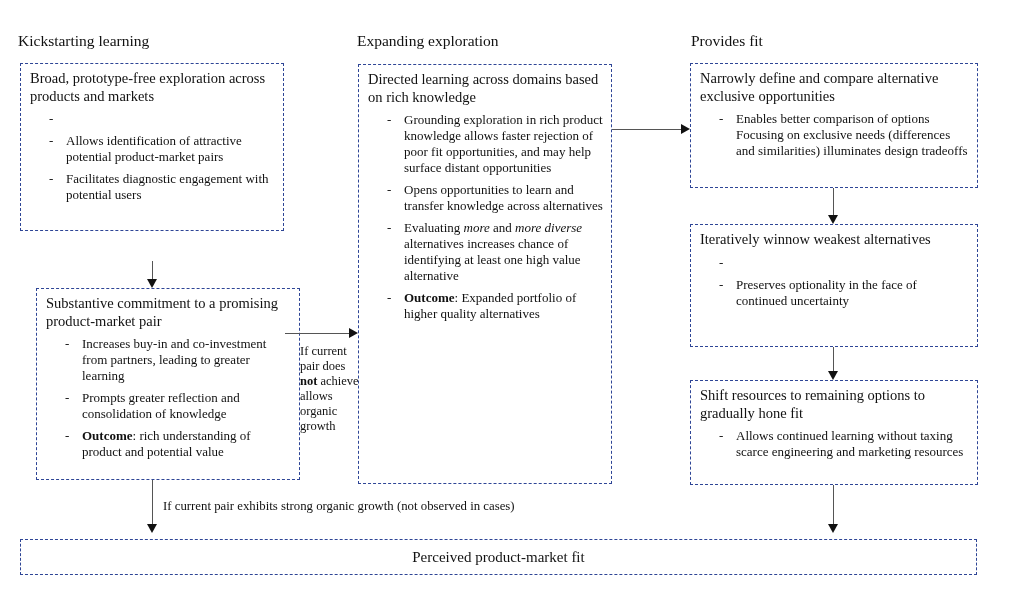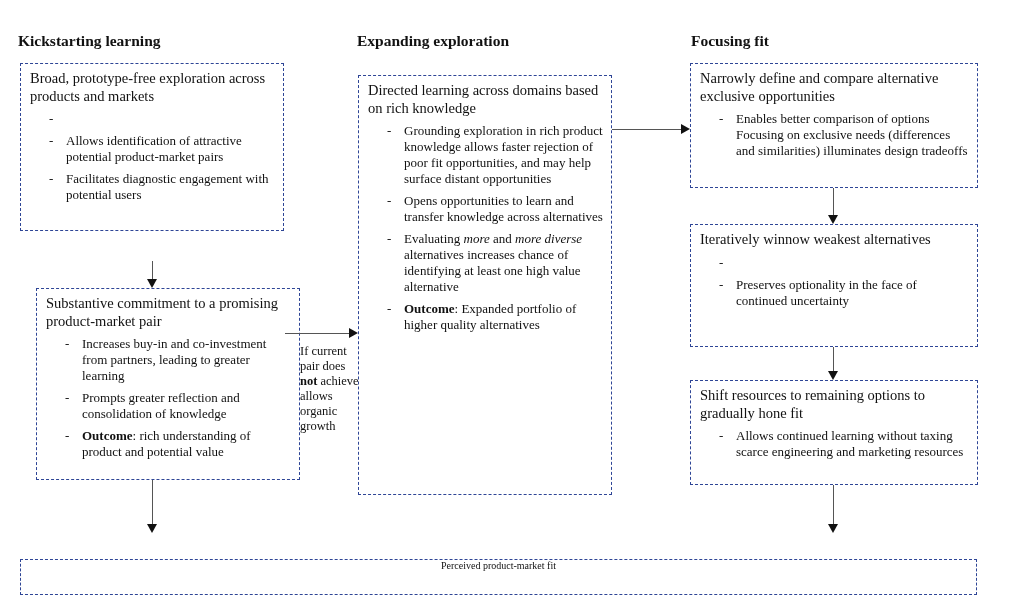--- a/index.html
+++ b/index.html
@@ -8,21 +8,21 @@
     --arrow_head:#111111;
     --text_color:#111111;
   }
   html,body{margin:0;padding:0;background:#ffffff;}
   .canvas{
     position:relative;width:1024px;height:610px;background:#ffffff;
     font-family:"Liberation Serif","DejaVu Serif",serif;color:var(--text_color);
     overflow:hidden;
   }
   .col-heading{
-    position:absolute;top:32px;font-size:15.5px;font-weight:bold;white-space:nowrap;
+    position:absolute;top:32px;font-size:15.5px;font-weight:normal;white-space:nowrap;
   }
   .box{
     position:absolute;border:1.4px dashed var(--border_color);
     box-sizing:border-box;padding:6px 8px 6px 9px;background:#ffffff;
   }
   .box .title{font-size:14.5px;line-height:1.22;margin-bottom:5px;}
   .bullet{display:flex;margin-top:6px;font-size:13px;line-height:1.23;}
   .bullet .dash{width:17px;margin-left:19px;flex:0 0 auto;text-align:left;}
   .bullet .btext{flex:1 1 auto;white-space:pre-wrap;}
   .b{font-weight:bold;margin-top:36px;}
@@ -31,31 +31,31 @@
   .hline{position:absolute;height:1.3px;background:var(--arrow_line);}
   .head-down{position:absolute;width:0;height:0;
     border-left:5.5px solid transparent;border-right:5.5px solid transparent;
     border-top:9px solid var(--arrow_head);}
   .head-right{position:absolute;width:0;height:0;
     border-top:5.5px solid transparent;border-bottom:5.5px solid transparent;
     border-left:9px solid var(--arrow_head);}
   .connector-label{position:absolute;font-size:12.5px;line-height:15px;}
   .outcome{
     position:absolute;border:1.4px dashed var(--border_color);box-sizing:border-box;
-    display:flex;justify-content:center;font-size:10px;margin-top:20px;
+    display:flex;align-items:center;justify-content:center;font-size:15px;
   }
 </style>
 </head>
 <body>
 
 <div class="canvas">
 
   <div class="col-heading" style="left:18px">Kickstarting learning</div>
   <div class="col-heading" style="left:357px">Expanding exploration</div>
-  <div class="col-heading" style="left:691px">Focusing fit</div>
+  <div class="col-heading" style="left:691px">Provides fit</div>
 
   <div class="box" style="left:20px;top:63px;width:264px;height:168px">
     <div class="title">Broad, prototype-free exploration across products and markets</div>
     <div class="bullet">
       <span class="dash">-</span>
     </div>
     <div class="bullet">
       <span class="dash">-</span>
       <div class="btext"><span>Allows identification of attractive potential product-market pairs</span></div>
     </div>
@@ -74,21 +74,21 @@
     <div class="bullet">
       <span class="dash">-</span>
       <div class="btext"><span>Prompts greater reflection and consolidation of knowledge</span></div>
     </div>
     <div class="bullet">
       <span class="dash">-</span>
       <div class="btext"><span class="b">Outcome</span><span>: rich understanding of product and potential value</span></div>
     </div>
   </div>
 
-  <div class="box" style="left:358px;top:75px;width:254px;height:420px">
+  <div class="box" style="left:358px;top:64px;width:254px;height:420px">
     <div class="title">Directed learning across domains based on rich knowledge</div>
     <div class="bullet">
       <span class="dash">-</span>
       <div class="btext"><span>Grounding exploration in rich product knowledge allows faster rejection of poor fit opportunities, and may help surface distant opportunities</span></div>
     </div>
     <div class="bullet">
       <span class="dash">-</span>
       <div class="btext"><span>Opens opportunities to learn and transfer knowledge across alternatives</span></div>
     </div>
     <div class="bullet">
@@ -151,18 +151,19 @@
   <div>
     <div class="vline" style="left:833px;top:485px;height:39px"></div>
     <div class="head-down" style="left:828px;top:524px"></div>
   </div>
   <div>
     <div class="vline" style="left:152px;top:480px;height:44px"></div>
     <div class="head-down" style="left:147px;top:524px"></div>
   </div>
 
   <div class="connector-label" style="left:300px;top:344px;width:60px"><span>If current pair does </span><span class="b">not</span><span> achieve allows organic growth</span></div>
+  <div class="connector-label" style="left:163px;top:499px;width:420px;font-size:12.8px"><span>If current pair exhibits strong organic growth (not observed in cases)</span></div>
 
   <div class="outcome" style="left:20px;top:539px;width:957px;height:36px">
     <span>Perceived product-market fit</span>
   </div>
 
 </div>
 
 </body></html>

